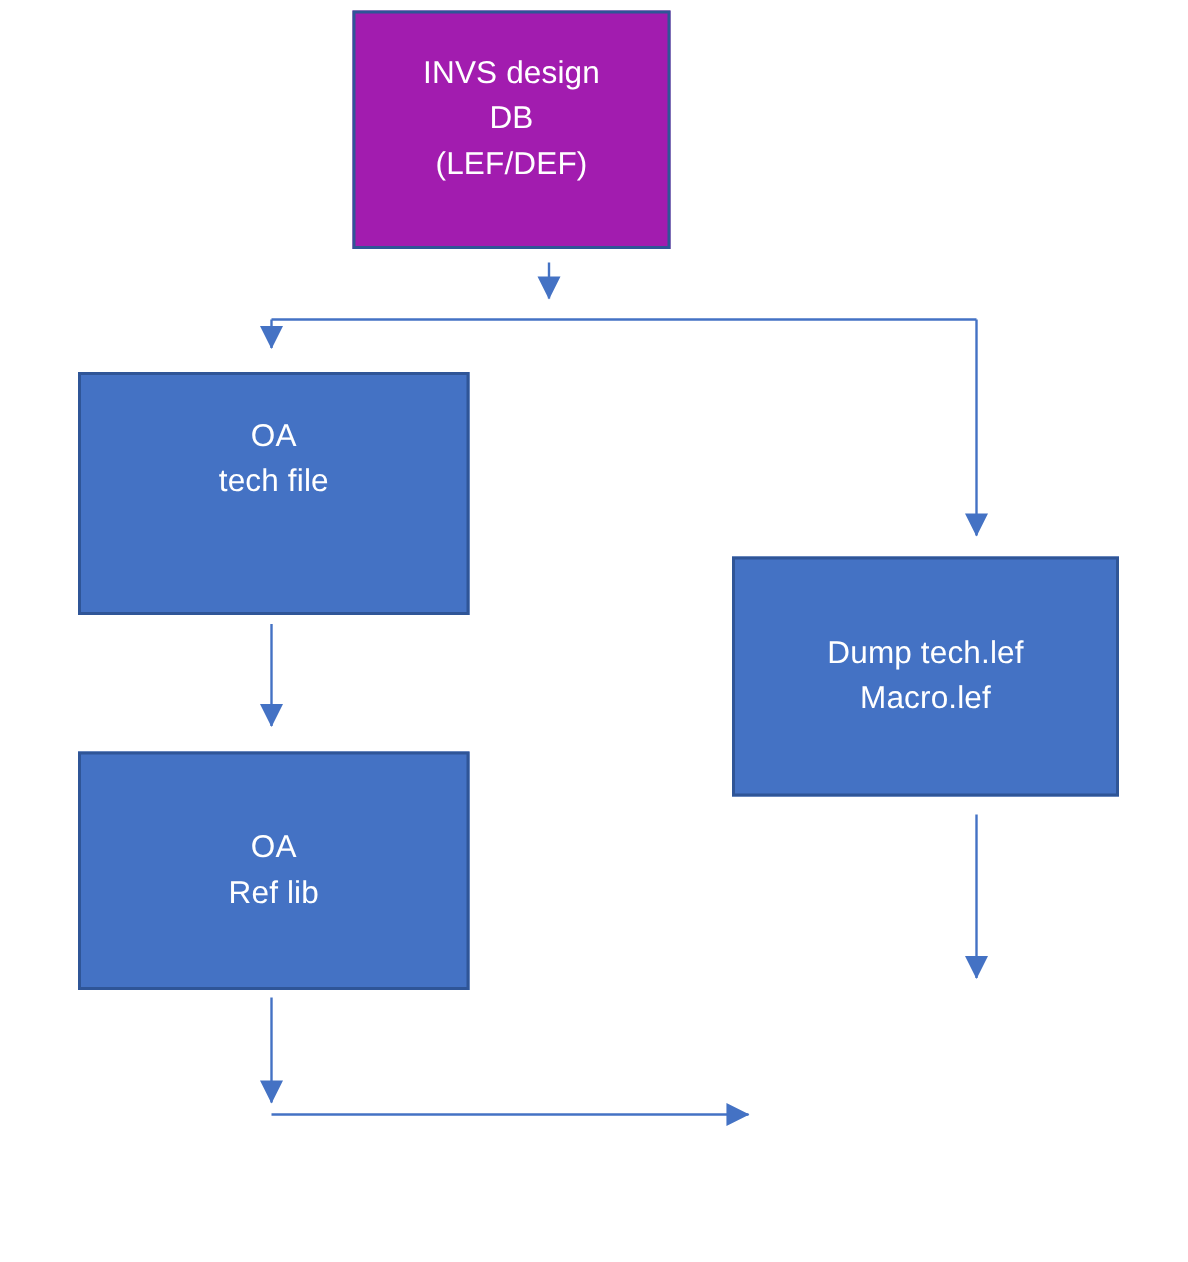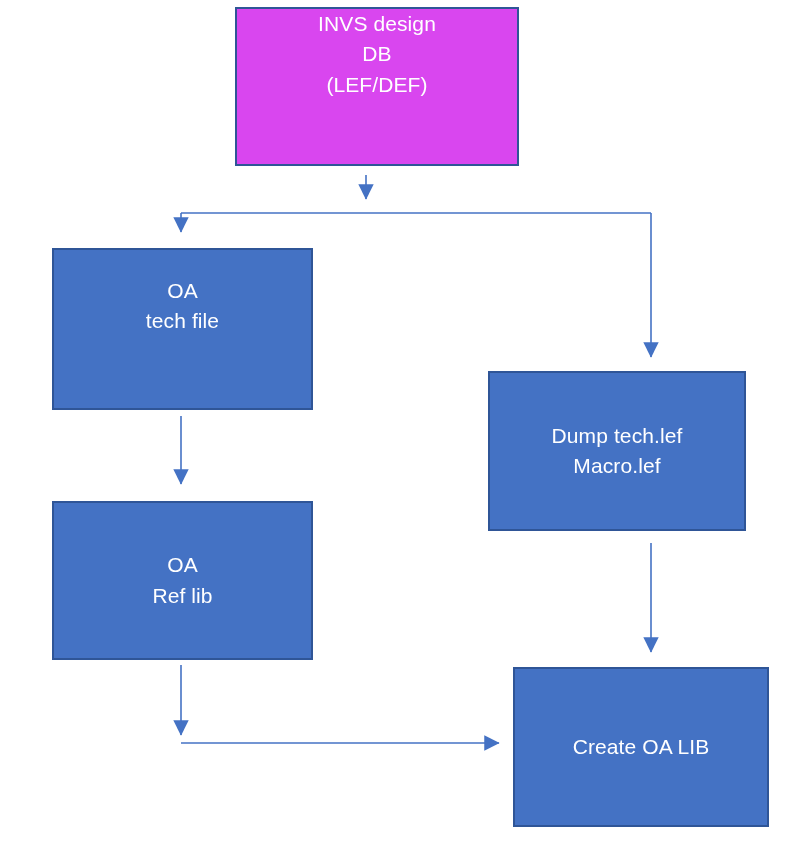--- a/index.html
+++ b/index.html
@@ -87,38 +87,35 @@
     <g>
       <line x1="181" y1="665" x2="181" y2="735" stroke="#4472C4" stroke-width="1.6" marker-end="url(#arrow-down)"></line>
       <line x1="181" y1="743" x2="499" y2="743" stroke="#4472C4" stroke-width="1.6" marker-end="url(#arrow-right)"></line>
     </g>
 
     <g>
       <line x1="651" y1="543" x2="651" y2="652" stroke="#4472C4" stroke-width="1.6" marker-end="url(#arrow-down)"></line>
     </g>
   </svg>
 
-  <div class="node upper" style="left: 235px; top: 7px; width: 284px; height: 159px; background: #d946ef; border-color: rgb(47, 85, 151); color: rgb(255, 255, 255); justify-content: flex-start; ">
+  <div class="node upper" style="left: 235px; top: 7px; width: 212px; height: 159px; background: #a21caf; border-color: rgb(47, 85, 151); color: rgb(255, 255, 255); justify-content: flex-start; padding-top: 25px;">
     <span class="node-label">INVS design
 DB
 (LEF/DEF)</span>
   </div>
 
   <div class="node upper" style="left: 52px; top: 248px; width: 261px; height: 162px; background: rgb(68, 114, 196); border-color: rgb(47, 85, 151); color: rgb(255, 255, 255); justify-content: flex-start; padding-top: 26px;">
     <span class="node-label">OA
 tech file</span>
   </div>
 
   <div class="node center" style="left: 52px; top: 501px; width: 261px; height: 159px; background: rgb(68, 114, 196); border-color: rgb(47, 85, 151); color: rgb(255, 255, 255);">
     <span class="node-label">OA
 Ref lib</span>
   </div>
 
   <div class="node center" style="left: 488px; top: 371px; width: 258px; height: 160px; background: rgb(68, 114, 196); border-color: rgb(47, 85, 151); color: rgb(255, 255, 255);">
     <span class="node-label">Dump tech.lef
 Macro.lef</span>
   </div>
 
-  <div class="node center" style="left: 513px; top: 667px; width: 256px; height: 160px; background: rgb(68, 114, 196); border-color: rgb(47, 85, 151); color: rgb(255, 255, 255);">
-    <span class="node-label">Create OA LIB</span>
-  </div>
 
 </div>
 
 </body></html>

